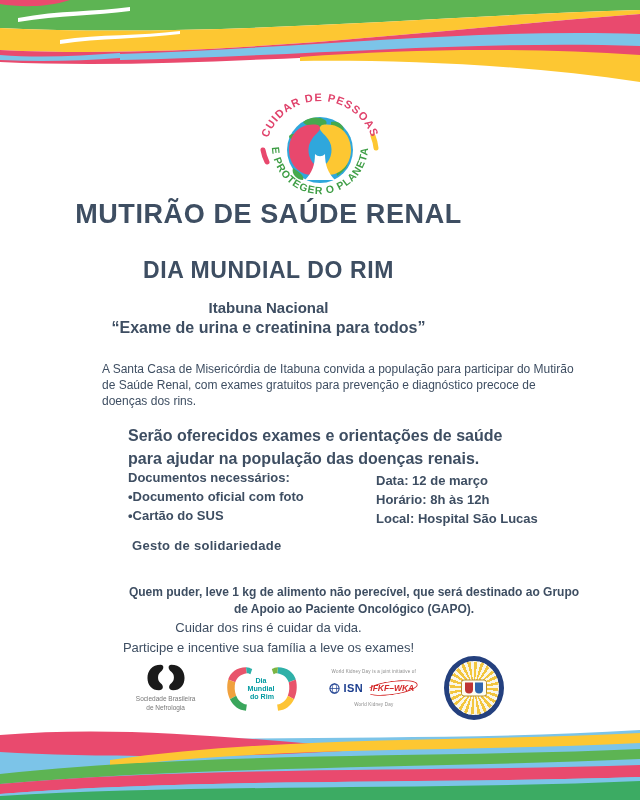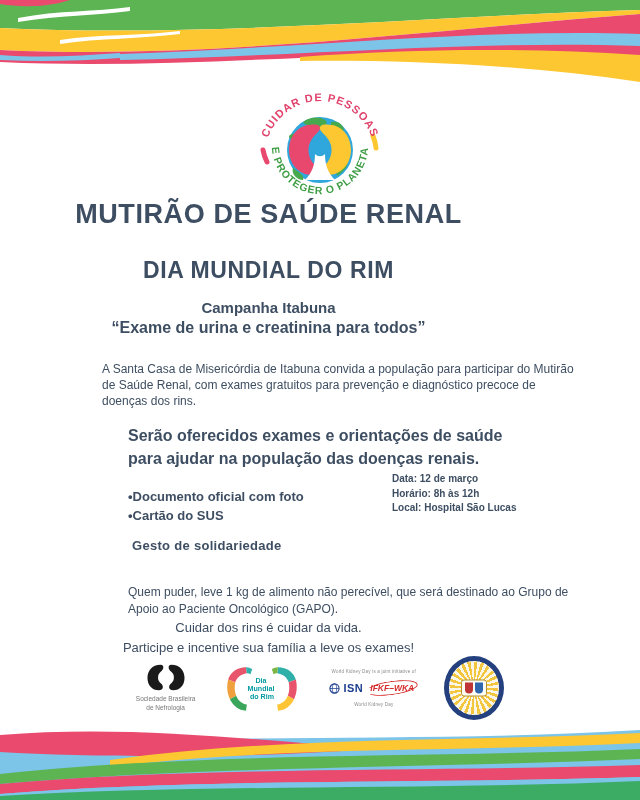--- a/index.html
+++ b/index.html
@@ -21,23 +21,23 @@
 
   
   .title{top:199px;font-size:27px;font-weight:bold;letter-spacing:.6px;}
   .subtitle{top:257px;font-size:23px;font-weight:bold;letter-spacing:.6px;}
   .campaign1{top:299px;font-size:15px;font-weight:bold;}
   .campaign2{top:319px;font-size:16px;font-weight:bold;}
 
   .intro{top:361px;left:102px;width:472px;font-size:12px;line-height:1.35;}
   .offer{top:425px;left:128px;font-size:16px;font-weight:bold;line-height:1.42;}
   .docs{top:469px;left:128px;font-size:13px;font-weight:bold;line-height:1.45;}
-  .event{top:472px;left:392px;font-size:10px;font-weight:bold;line-height:1.45;}
+  .event{top:472px;left:376px;font-size:13px;font-weight:bold;line-height:1.45;}
   .gesto{top:538px;left:132px;font-size:13px;font-weight:bold;letter-spacing:.3px;}
-  .solidarity{top:584px;left:128px;width:452px;font-size:12px;font-weight:normal;line-height:1.42;}
+  .solidarity{top:584px;left:128px;width:452px;font-size:12px;font-weight:bold;line-height:1.42;text-align:center;}
   .closing{top:618px;font-size:13px;line-height:1.55;font-weight:500;}
 
   
   .logos{top:656px;left:0;width:640px;display:flex;justify-content:center;align-items:center;gap:26px;}
   .logo-block{display:flex;flex-direction:column;align-items:center;}
   .sbn-text{font-size:6.5px;color:#777;text-align:center;line-height:1.35;margin-top:2px;}
   .wkd-teal{font-size:8px;font-weight:bold;fill:#019aa0;}
   .isn-block{display:flex;flex-direction:column;align-items:center;gap:8px;}
   .tinytext{font-size:4.5px;color:#8a8a8a;letter-spacing:.2px;}
   .isn-row{display:flex;align-items:center;gap:3px;}
@@ -93,32 +93,32 @@
     <text class="arc-pink" text-anchor="middle">
       <textPath href="#arcTop" startOffset="50%">CUIDAR DE PESSOAS</textPath>
     </text>
     <text class="arc-green" text-anchor="middle">
       <textPath href="#arcBot" startOffset="50%">E PROTEGER O PLANETA</textPath>
     </text>
   </svg>
 
   <div class="abs center title">MUTIRÃO DE SAÚDE RENAL</div>
   <div class="abs center subtitle">DIA MUNDIAL DO RIM</div>
-  <div class="abs center campaign1">Campanha Itabuna</div>
+  <div class="abs center campaign1">Itabuna Nacional</div>
   <div class="abs center campaign2">“Exame de urina e creatinina para todos”</div>
 
   <div class="abs intro">A Santa Casa de Misericórdia de Itabuna convida a população para participar do Mutirão de Saúde Renal, com exames gratuitos para prevenção e diagnóstico precoce de doenças dos rins.</div>
 
   <div class="abs offer">
     <span>Serão oferecidos exames e orientações de saúde</span><br>
     <span>para ajudar na população das doenças renais.</span>
   </div>
 
   <div class="abs docs">
-    <br>
+    <span>Documentos necessários:</span><br>
     <span>•Documento oficial com foto</span><br>
     <span>•Cartão do SUS</span>
   </div>
 
   <div class="abs event">
     <span>Data: 12 de março</span><br>
     <span>Horário: 8h às 12h</span><br>
     <span>Local: Hospital São Lucas</span>
   </div>
 

